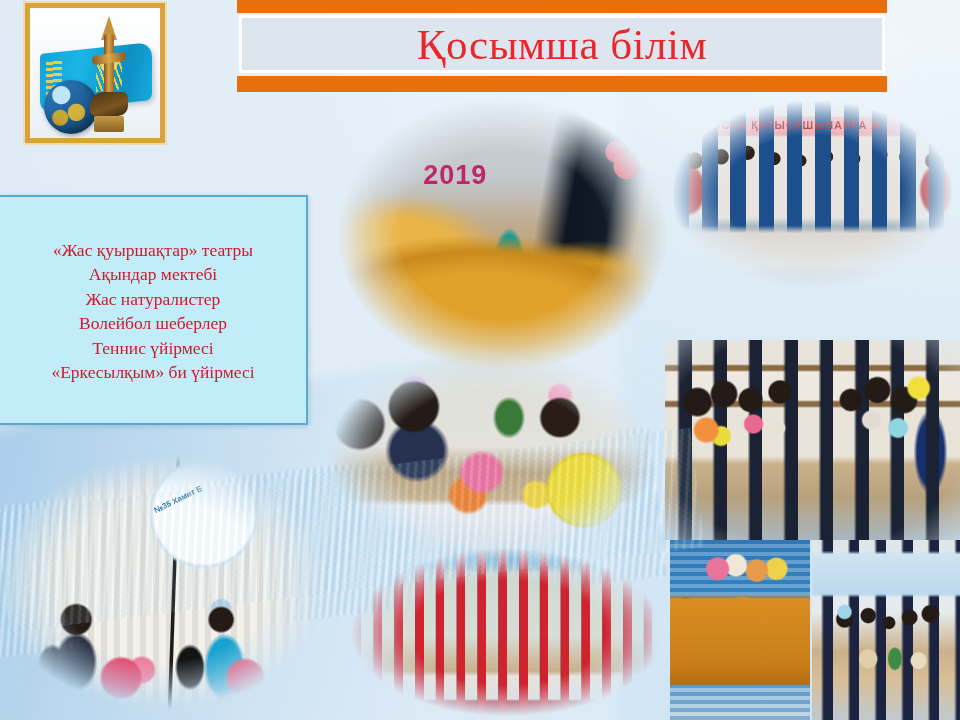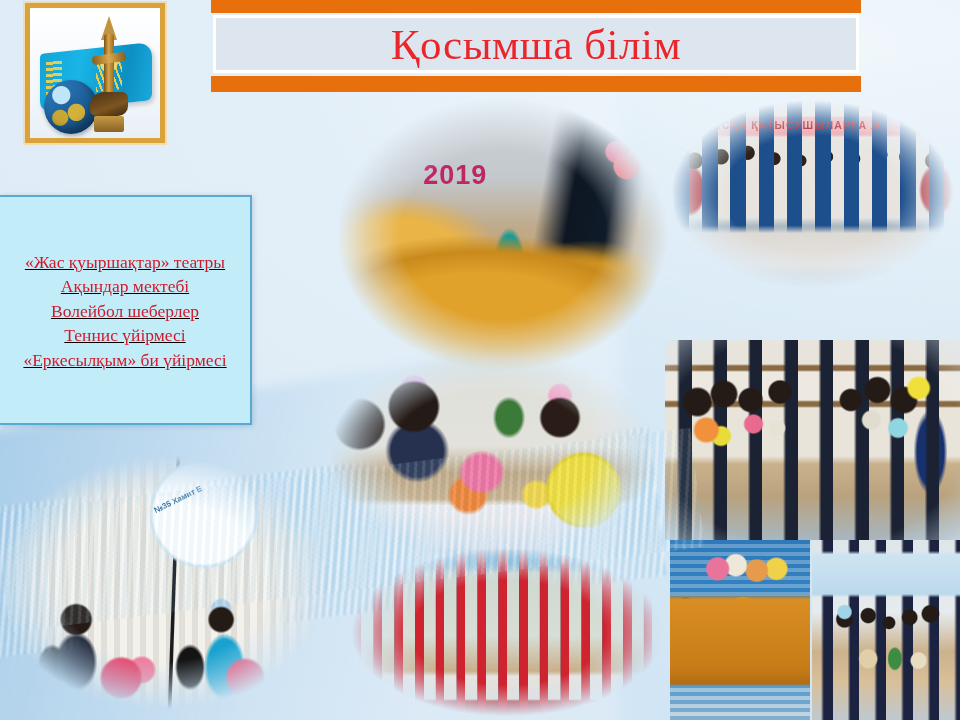--- a/index.html
+++ b/index.html
@@ -44,21 +44,21 @@
   }
   .swoosh-c {
     right: -80px; top: 60px; width: 420px; height: 700px;
     background: linear-gradient(200deg, rgba(255,255,255,0) 0%, rgba(190,220,240,.35) 70%);
     filter: blur(8px);
   }
 
   
   #banner {
     position: absolute;
-    left: 211px; top: 0px;
+    left: 237px; top: 0px;
     width: 650px; height: 76px;
     z-index: 40;
   }
   .bar-orange {
     position: absolute; left: 0; width: 100%;
     background: #E8700C;
   }
   .bar-top    { top: 0px;  height: 13px; }
   .bar-bottom { top: 76px; height: 16px; }
   .banner-plate {
@@ -156,29 +156,28 @@
   #emblem .mon-base {
     position: absolute; left: 2px; bottom: 2px; width: 30px; height: 16px;
     background: linear-gradient(180deg,#c59a46,#8a6223);
     border-radius: 2px;
   }
 
   
   #list-box {
     position: absolute;
     left: 0px; top: 195px;
-    width: 252px; height: 230px;
+    width: 308px; height: 230px;
     background: #c2edf8;
     border: 2px solid #5ba8d0;
     border-left: none;
     z-index: 42;
     padding: 6px 6px 4px 6px;
     display: flex; flex-direction: column; justify-content: center;
     box-shadow: 1px 1px 5px rgba(40,90,130,.22);
-    text-decoration: underline;
   }
   .list-line {
     color: #D0192B;
     font-size: 17.5px;
     line-height: 24.5px;
     text-align: center;
     white-space: nowrap;
   }
 
   
@@ -522,18 +521,19 @@
       <div class="mon-shaft"></div>
       <div class="mon-arms"></div>
       <div class="mon-horse"></div>
       <div class="mon-base"></div>
     </div>
   </div>
 
   <div id="list-box">
     <div class="list-line">«Жас қуыршақтар»  театры</div>
     <div class="list-line">Ақындар  мектебі</div>
+    <div class="list-line">Жас натуралистер</div>
     <div class="list-line">Волейбол шеберлер</div>
     <div class="list-line">Теннис  үйірмесі</div>
     <div class="list-line">«Еркесылқым»  би үйірмесі</div>
   </div>
 
 </div>
 
 </body></html>

